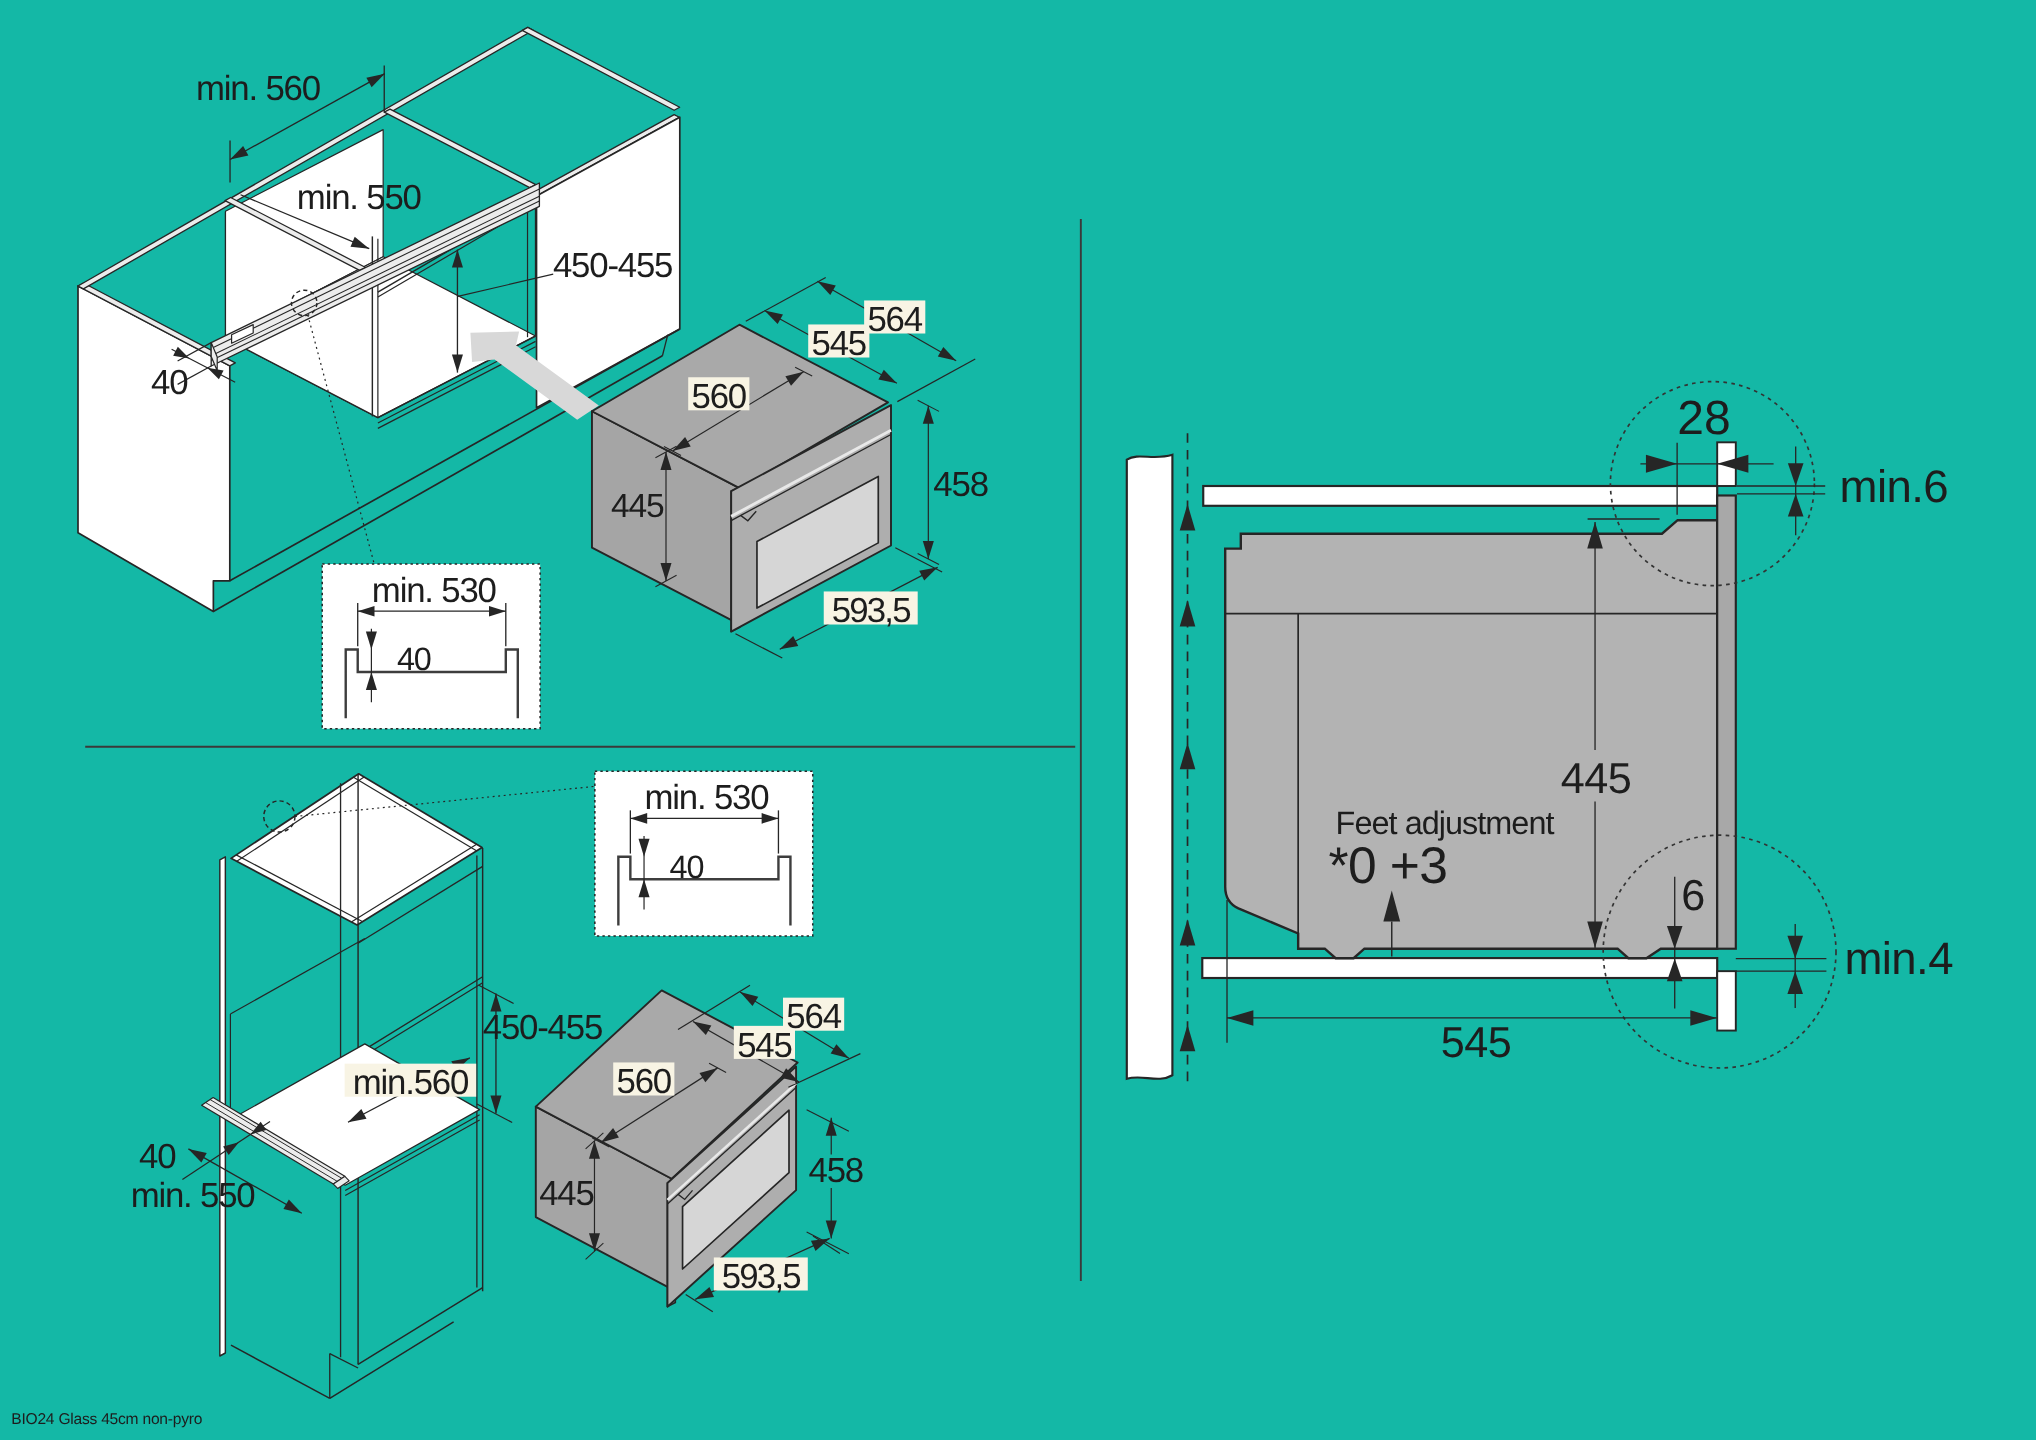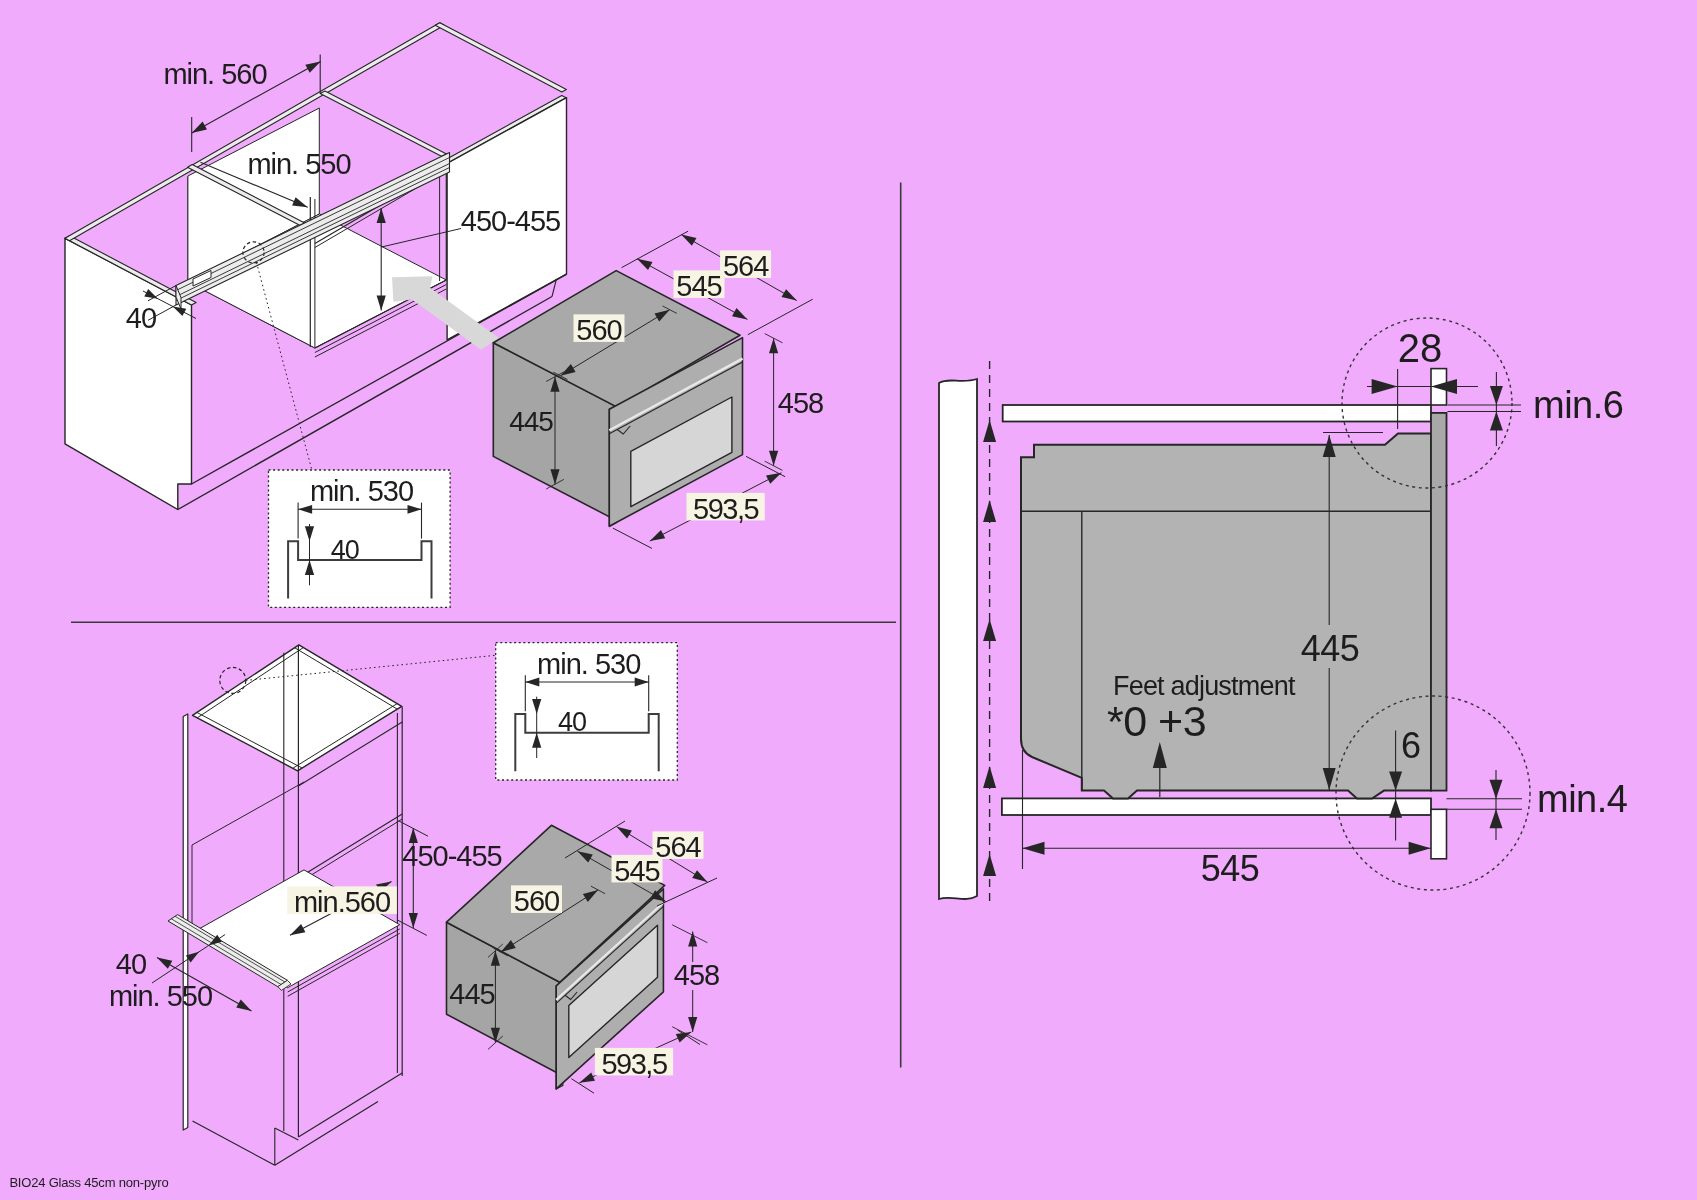--- a/index.html
+++ b/index.html
@@ -1,16 +1,16 @@
 <!DOCTYPE html>
 <html><head>
 <meta charset="utf-8">
 <style>
   html,body{margin:0;padding:0;background:#fff;}
-  .page{width:1697px;height:1200px;position:relative;background:#f0abfc;overflow:hidden;}
+  .page{width:1697px;height:1200px;position:relative;background:#14b8a6;overflow:hidden;}
   svg{display:block;}
   text{font-family:"Liberation Sans","DejaVu Sans",sans-serif;fill:#1d1d1d;}
 </style>
 </head>
 <body>
 
 <div class="page">
 <svg viewBox="0 0 1697 1200" width="1697" height="1200">
 <line x1="71.0" y1="622.3" x2="896.0" y2="622.3" stroke="#3a3a3a" stroke-width="1.6"></line>
 <line x1="900.7" y1="182.5" x2="900.7" y2="1067.5" stroke="#3a3a3a" stroke-width="1.6"></line>

